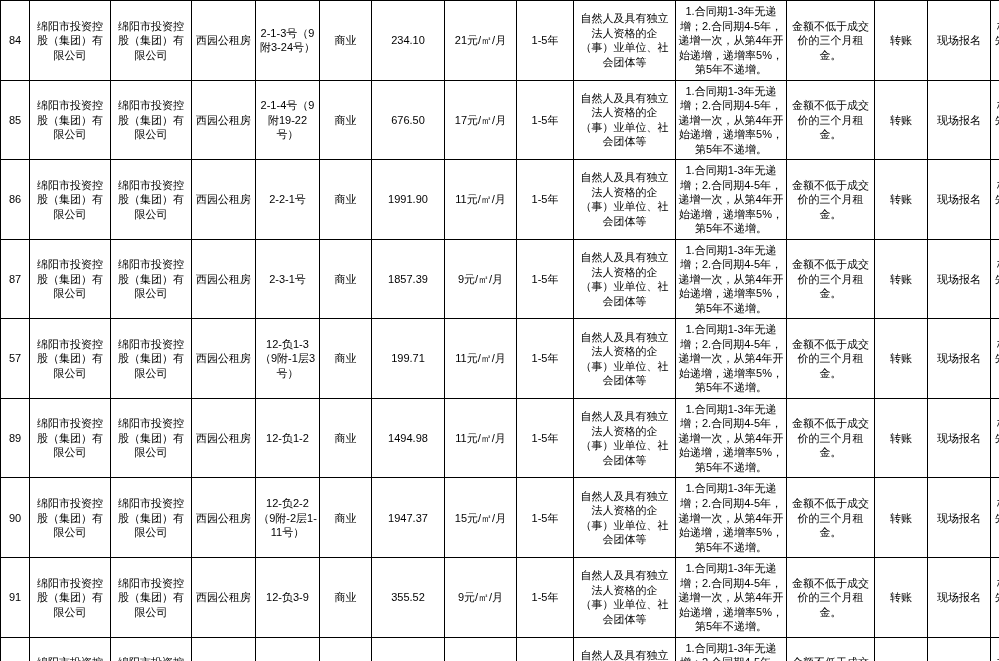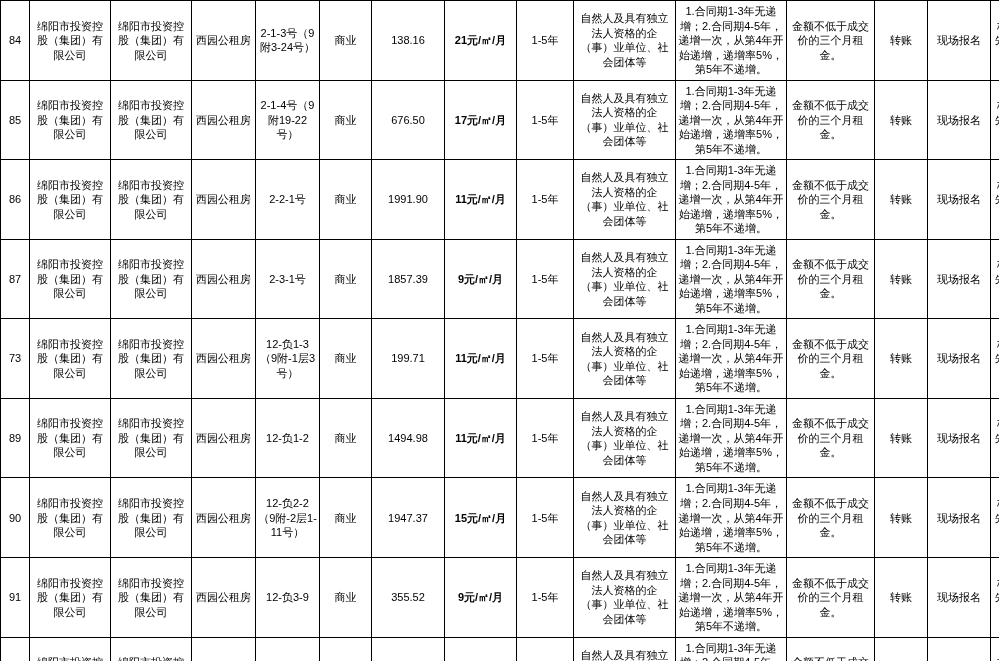--- a/index.html
+++ b/index.html
@@ -67,21 +67,20 @@
   td.usage {
     font-size: 11px;
   }
   td.area {
     font-size: 12px;
     text-align: right;
     padding-right: 8px;
   }
   td.price {
     font-size: 11px;
-    font-weight: bold;
   }
   td.term {
     font-size: 11px;
   }
   td.target {
     font-size: 10.5px;
     text-align: left;
     padding-left: 3px;
     padding-right: 2px;
     line-height: 1.35;
@@ -137,21 +136,21 @@
         <col class="c-contact">
     </colgroup>
     <tbody>
         <tr>
           <td class="idx">84</td>
           <td class="owner">绵阳市投资控股（集团）有限公司</td>
           <td class="manager">绵阳市投资控股（集团）有限公司</td>
           <td class="project">西园公租房</td>
           <td class="unit">2-1-3号（9附3-24号）</td>
           <td class="usage">商业</td>
-          <td class="area">138.16</td>
+          <td class="area">234.10</td>
           <td class="price">21元/㎡/月</td>
           <td class="term">1-5年</td>
           <td class="target">自然人及具有独立法人资格的企（事）业单位、社会团体等</td>
           <td class="incr">1.合同期1-3年无递增；2.合同期4-5年，递增一次，从第4年开始递增，递增率5%，第5年不递增。</td>
           <td class="deposit">金额不低于成交价的三个月租金。</td>
           <td class="pay">转账</td>
           <td class="apply">现场报名</td>
           <td class="contact">杨先生、薛先生 0816-2607167</td>
         </tr>
         <tr>
@@ -199,21 +198,21 @@
           <td class="price">9元/㎡/月</td>
           <td class="term">1-5年</td>
           <td class="target">自然人及具有独立法人资格的企（事）业单位、社会团体等</td>
           <td class="incr">1.合同期1-3年无递增；2.合同期4-5年，递增一次，从第4年开始递增，递增率5%，第5年不递增。</td>
           <td class="deposit">金额不低于成交价的三个月租金。</td>
           <td class="pay">转账</td>
           <td class="apply">现场报名</td>
           <td class="contact">杨先生、薛先生 0816-2607167</td>
         </tr>
         <tr>
-          <td class="idx">73</td>
+          <td class="idx">57</td>
           <td class="owner">绵阳市投资控股（集团）有限公司</td>
           <td class="manager">绵阳市投资控股（集团）有限公司</td>
           <td class="project">西园公租房</td>
           <td class="unit">12-负1-3（9附-1层3号）</td>
           <td class="usage">商业</td>
           <td class="area">199.71</td>
           <td class="price">11元/㎡/月</td>
           <td class="term">1-5年</td>
           <td class="target">自然人及具有独立法人资格的企（事）业单位、社会团体等</td>
           <td class="incr">1.合同期1-3年无递增；2.合同期4-5年，递增一次，从第4年开始递增，递增率5%，第5年不递增。</td>

